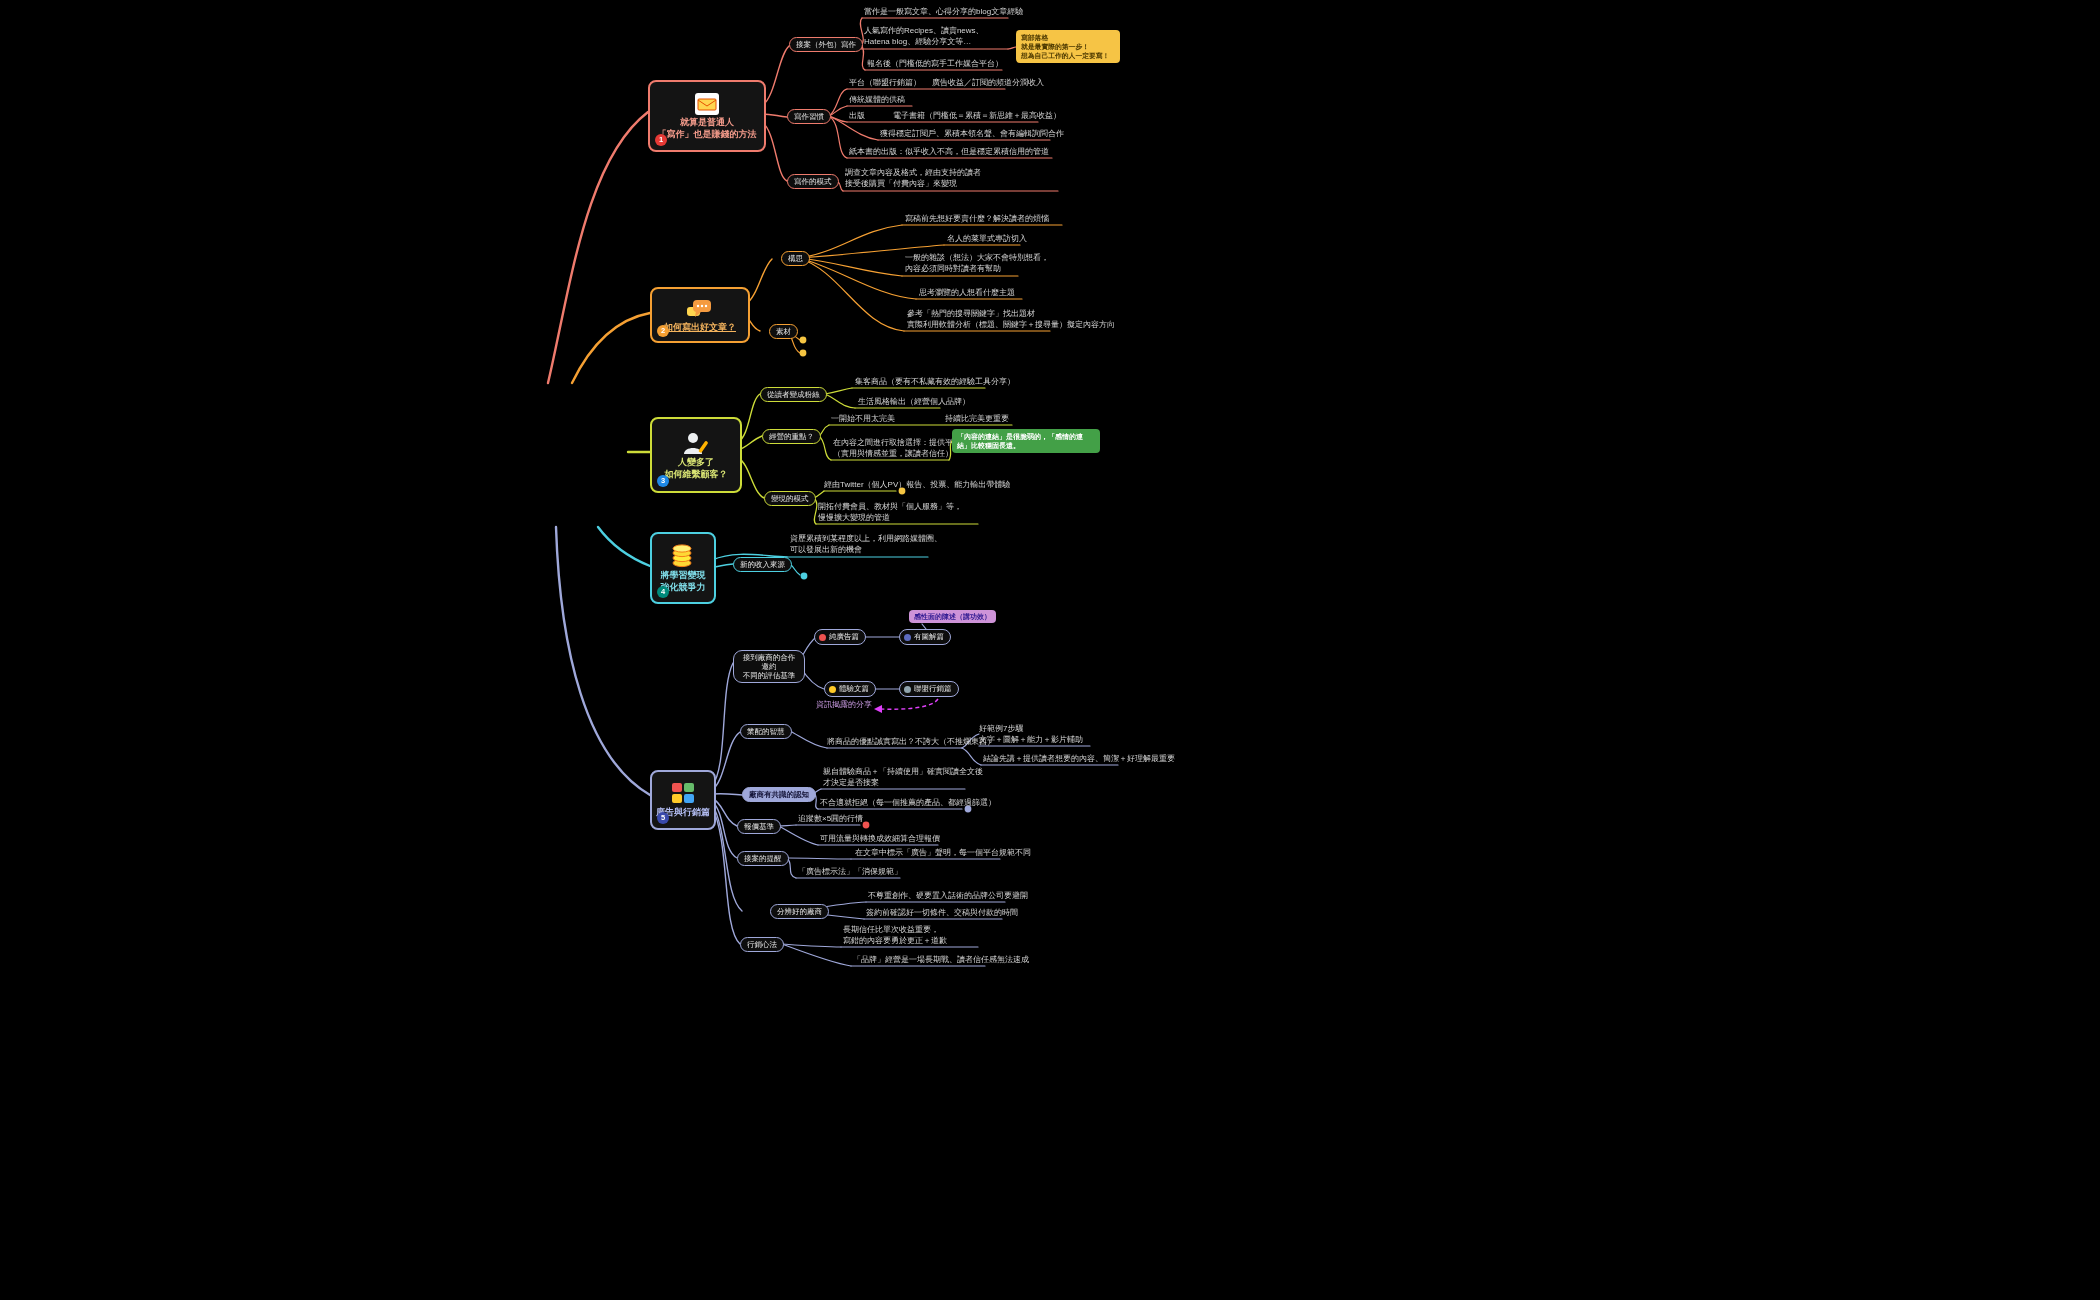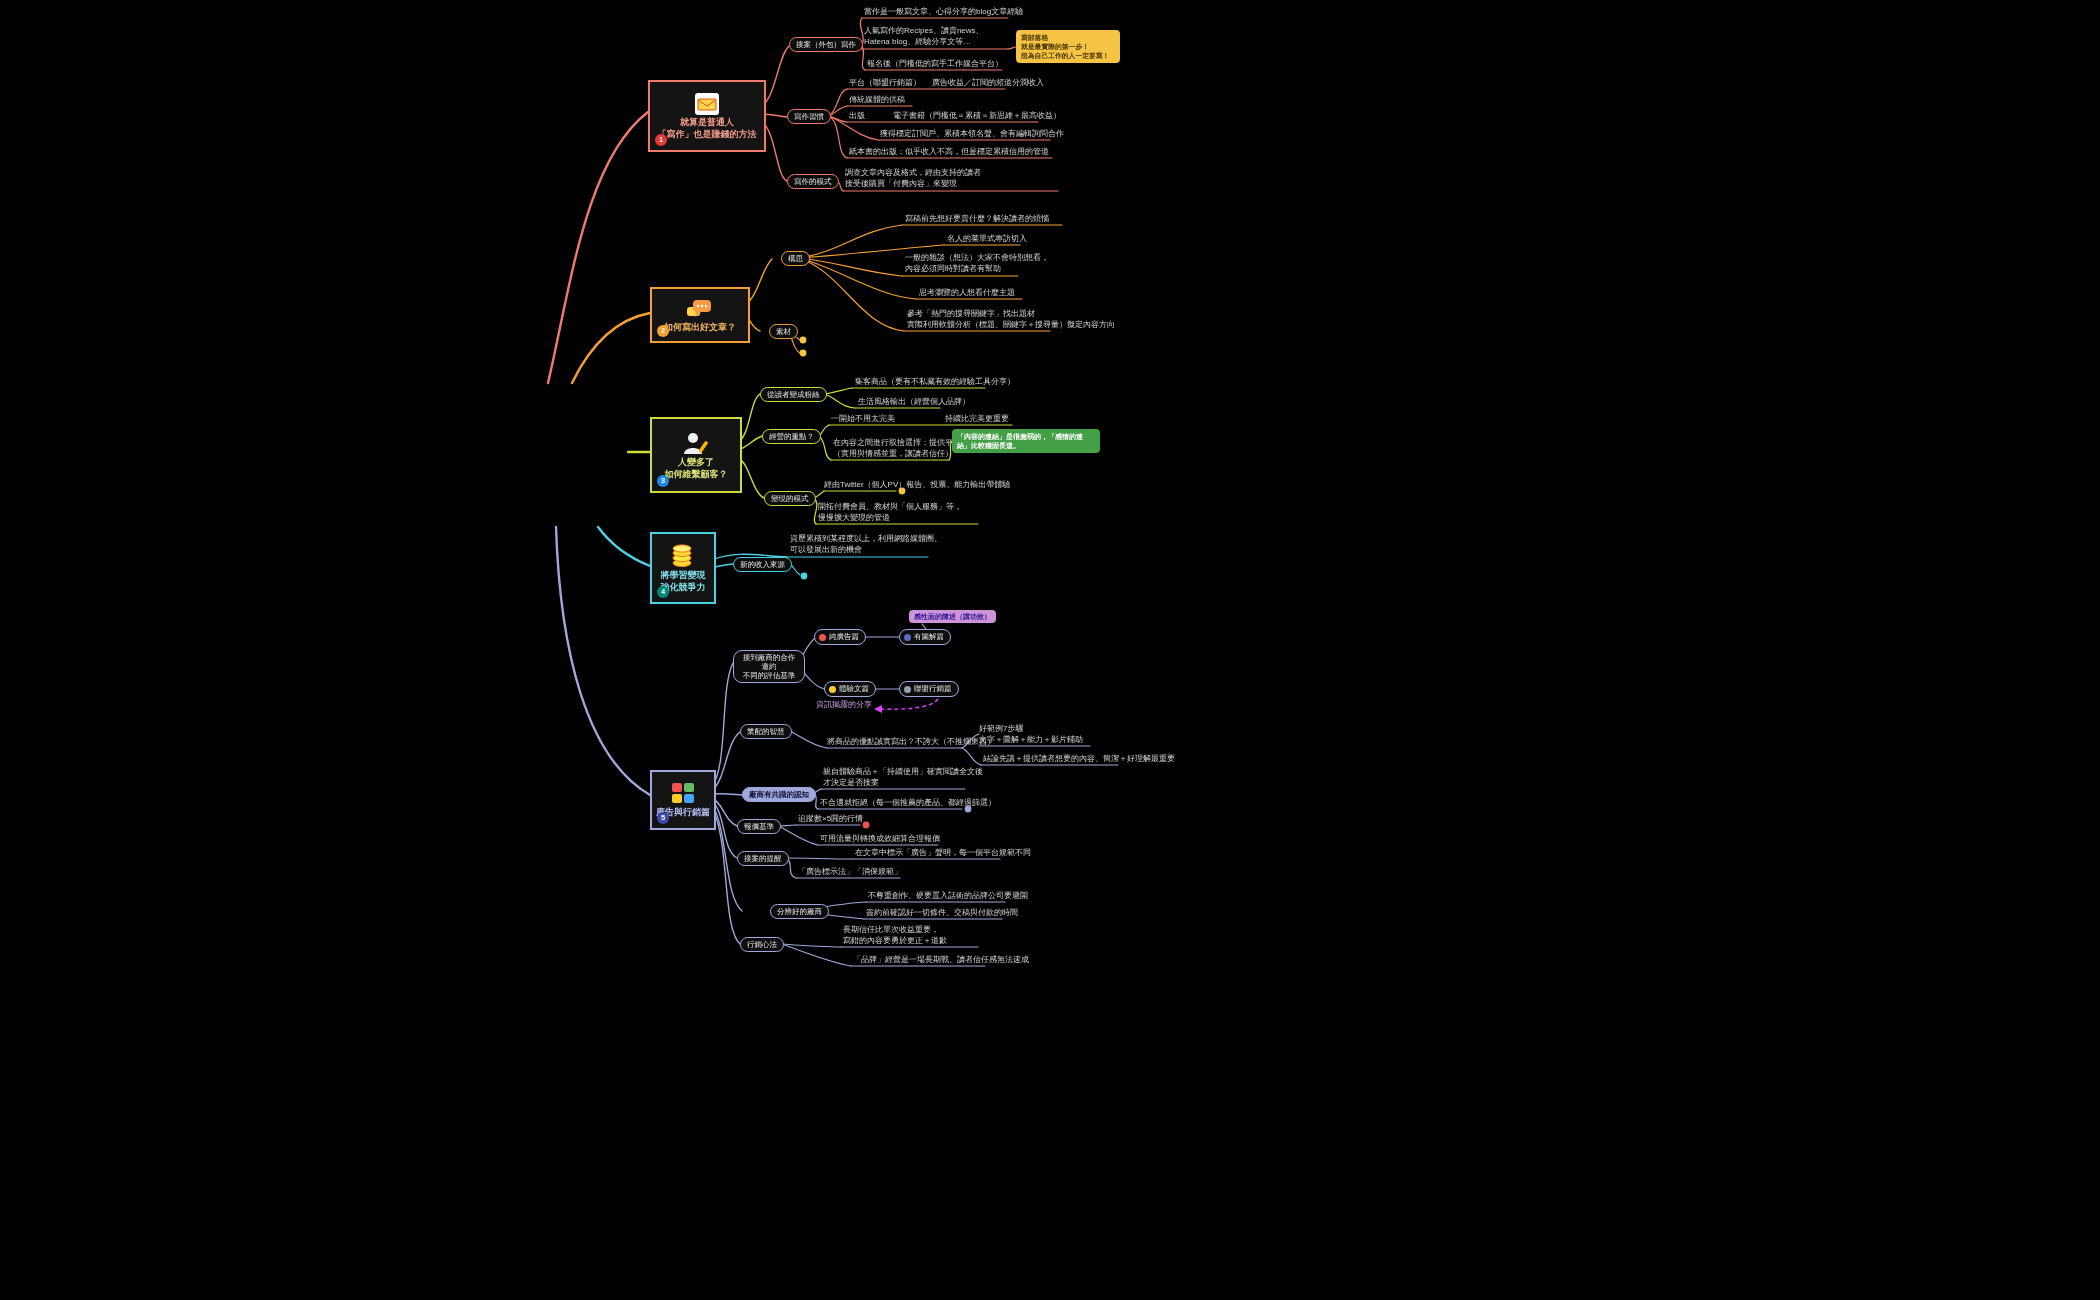--- a/index.html
+++ b/index.html
@@ -12,25 +12,25 @@
   .pill.b1{border-color:#ef7b6d;}
   .pill.b2{border-color:#f5a033;margin-left:9px;}
   .pill.b3{border-color:#cddc39;}
   .pill.b4{border-color:#4dd0e1;}
   .pill.b5{border-color:#9fa8da;}
   .pill.two{white-space:normal;width:58px;text-align:center;}
   .pill.fill5{background:#9fa8da;color:#16163a;font-weight:bold;}
   .ppill{position:absolute;font-size:7.5px;color:#e6e6e6;border:1.2px solid #9fa8da;border-radius:8px;
          padding:2px 6px 2px 4px;background:#0d0d0d;display:flex;align-items:center;gap:3px;white-space:nowrap;}
   .pdot{width:7px;height:7px;border-radius:50%;display:inline-block;}
-  .main{position:absolute;background:#141414;border:2px solid #888;border-radius:0;
+  .main{position:absolute;background:#141414;border:2px solid #888;border-radius:8px;
         display:flex;flex-direction:column;align-items:center;justify-content:center;gap:1px;text-align:center;}
   .main .mt{font-size:9px;line-height:11px;font-weight:bold;white-space:nowrap;}
   .main.b1{border-color:#ef7b6d;} .main.b1 .mt{color:#f29a8a;}
-  .main.b2{border-color:#f5a033;} .main.b2 .mt{color:#f6b55e;}
+  .main.b2{border-color:#f5a033;} .main.b2 .mt{color:#f6b55e;text-decoration:underline;}
   .main.b3{border-color:#cddc39;} .main.b3 .mt{color:#dce775;}
   .main.b4{border-color:#4dd0e1;} .main.b4 .mt{color:#80deea;}
   .main.b5{border-color:#9fa8da;} .main.b5 .mt{color:#b3bdf2;}
   .badge{position:absolute;left:5px;bottom:4px;width:12px;height:12px;border-radius:50%;
          color:#fff;font-size:7.5px;line-height:12px;text-align:center;font-weight:bold;}
   .center{position:absolute;background:#131313;border:2.5px solid #e57373;border-radius:8px;text-align:center;}
   .c-title{font-size:12.5px;line-height:17px;color:#f28f8f;font-weight:bold;}
   .book{position:relative;width:94px;height:90px;background:#fff;margin:10px auto 5px;border-radius:2px;}
   .bk-line{position:absolute;left:7px;height:3px;background:#9e9e9e;}
   .bk-ring{position:absolute;top:6px;right:9px;width:13px;height:13px;border:3.5px solid #d32f2f;border-radius:50%;}

